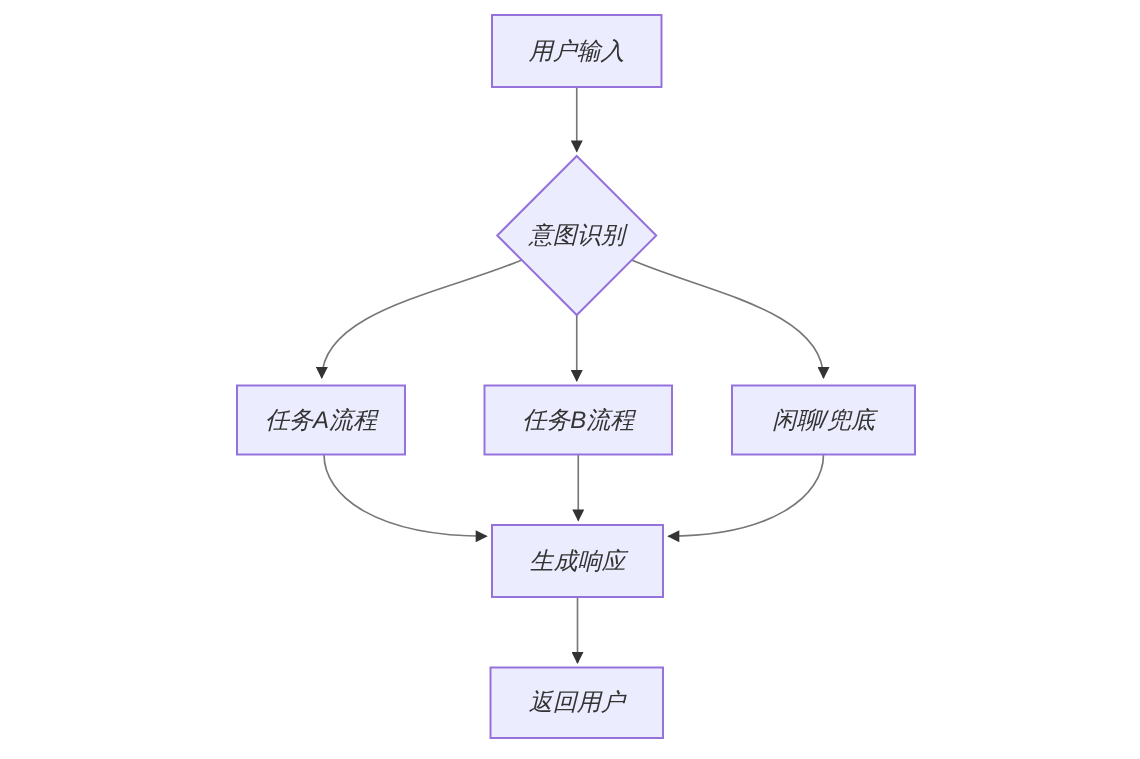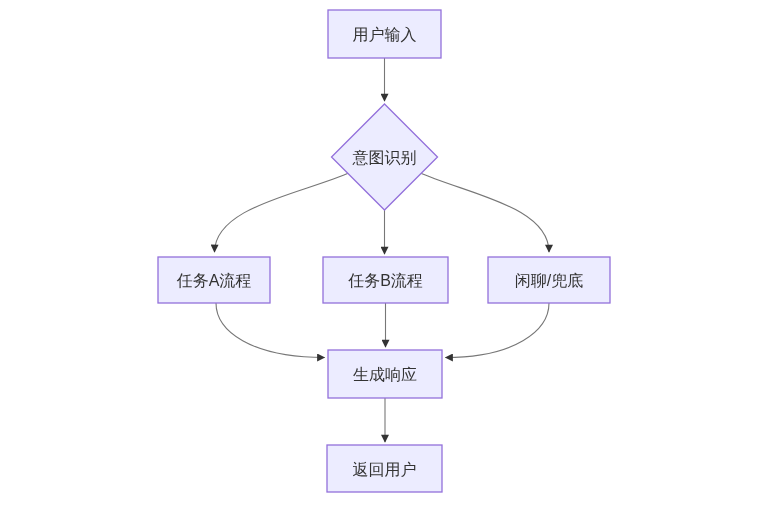--- a/index.html
+++ b/index.html
@@ -8,20 +8,21 @@
     background: #ffffff;
     width: 760px;
     height: 506px;
     overflow: hidden;
     font-family: "Liberation Sans", sans-serif;
   }
   .canvas-wrap {
     width: 640px;
     height: 506px;
     position: relative;
+    font-style: italic;
   }
   svg.flowchart {
     display: block;
   }
   .node-shape {
     fill: var(--node-fill, #ECECFF);
     stroke: var(--node-border, #9370DB);
     stroke-width: 1.3;
   }
   .node-label {

